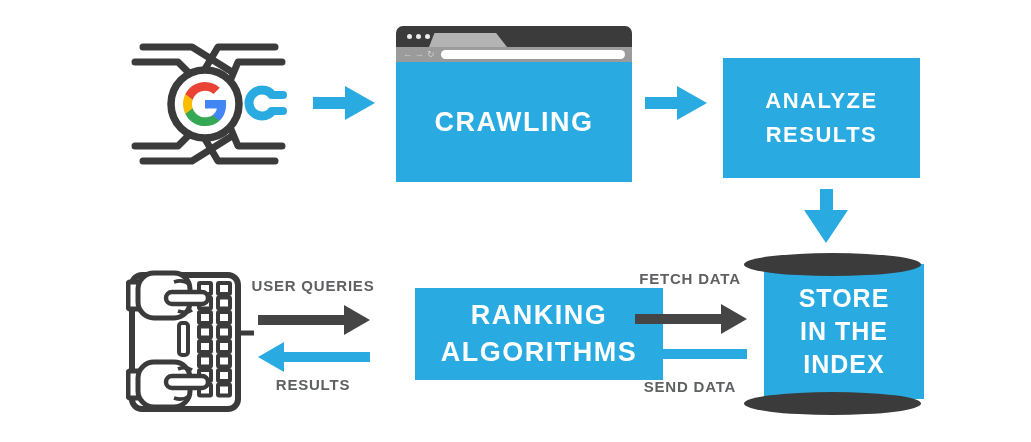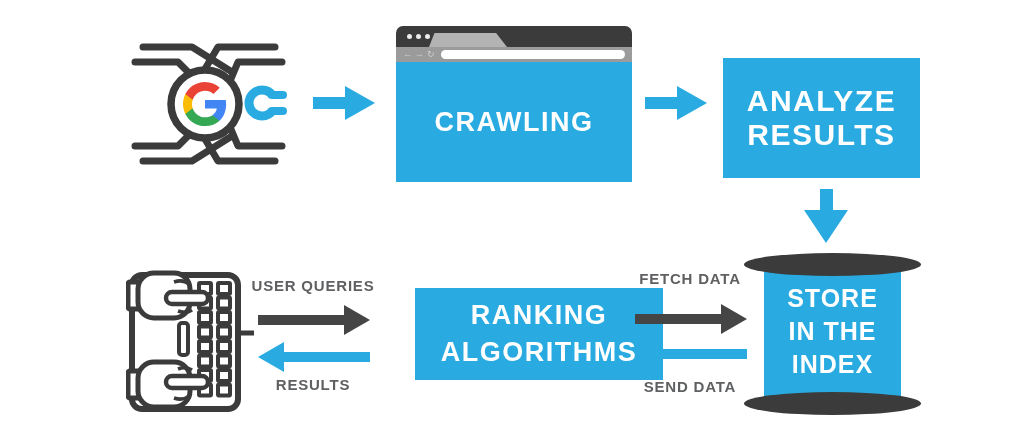--- a/index.html
+++ b/index.html
@@ -10,21 +10,21 @@
   *{box-sizing:border-box;margin:0;padding:0;}
   body{background:#fff;font-family:"Liberation Sans","DejaVu Sans",sans-serif;}
   .canvas{position:relative;width:1031px;height:442px;background:#fff;overflow:hidden;}
   .abs{position:absolute;}
 
   
   .node{background:var(--blue);color:var(--text-white);display:flex;flex-direction:column;
         align-items:center;justify-content:center;text-align:center;font-weight:bold;}
   .node .ln{letter-spacing:1.5px;}
   .browser-body .ln{font-size:27px;line-height:37px;}
-  .analyze .ln{font-size:30px;line-height:34px;}
+  .analyze .ln{font-size:22px;line-height:34px;}
   .ranking .ln{font-size:27px;line-height:37px;}
   .cyl-body .ln{font-size:25px;line-height:33px;letter-spacing:1px;}
 
   
   .browser{left:396px;top:26px;width:236px;height:156px;}
   .browser-top{position:absolute;left:0;top:0;width:236px;height:21px;background:var(--dark);
                border-radius:7px 7px 0 0;}
   .dots{position:absolute;left:11px;top:8px;display:flex;gap:4px;}
   .dots i{width:5px;height:5px;border-radius:50%;background:#ECECEC;display:block;}
   .tab{position:absolute;left:33px;top:7px;width:78px;height:14px;background:var(--tab-gray);
@@ -36,21 +36,21 @@
   .browser-body{position:absolute;left:0;top:36px;width:236px;height:120px;}
 
   .analyze{left:723px;top:58px;width:197px;height:120px;}
   .ranking{left:379px;top:288px;width:248px;height:92px;margin-left:36px;}
 
   
   .cylinder{left:744px;top:253px;width:177px;height:162px;}
   .cyl-ellipse{position:absolute;left:0;width:177px;height:23px;background:var(--dark);
                border-radius:50%;z-index:2;}
   .cyl-top{top:0;} .cyl-bottom{top:139px;}
-  .cyl-body{position:absolute;left:20px;top:11px;width:137px;height:135px;z-index:1;text-align:center;}
+  .cyl-body{position:absolute;left:20px;top:11px;width:160px;height:135px;z-index:1;text-align:center;}
 
   
   .edge-label{color:var(--label-text);font-weight:bold;font-size:15px;letter-spacing:0.8px;
               text-align:center;}
   .lbl-uq{left:248px;top:277px;width:130px;}
   .lbl-res{left:248px;top:376px;width:130px;}
   .lbl-fetch{left:628px;top:270px;width:124px;}
   .lbl-send{left:628px;top:378px;width:124px;text-align:center;}
 
   svg{display:block;}

